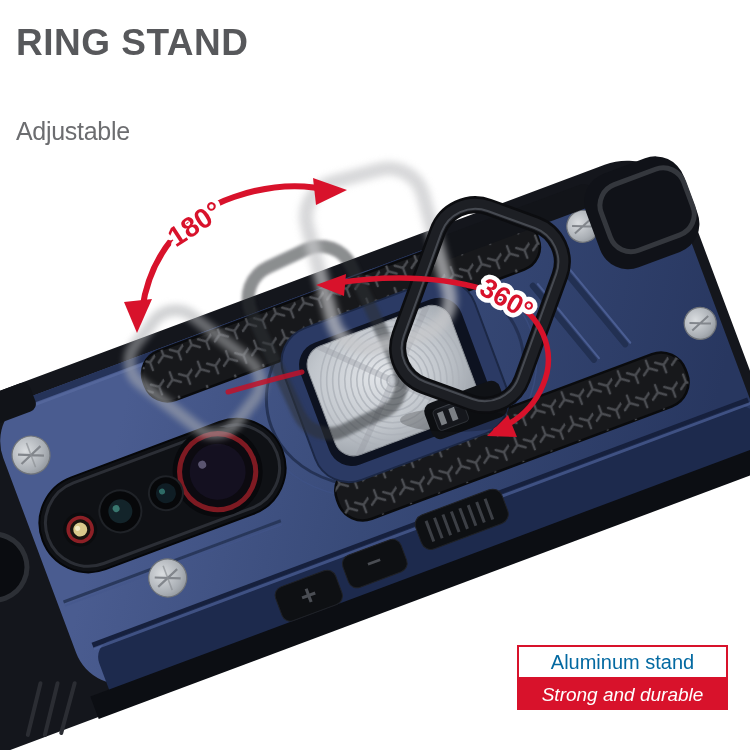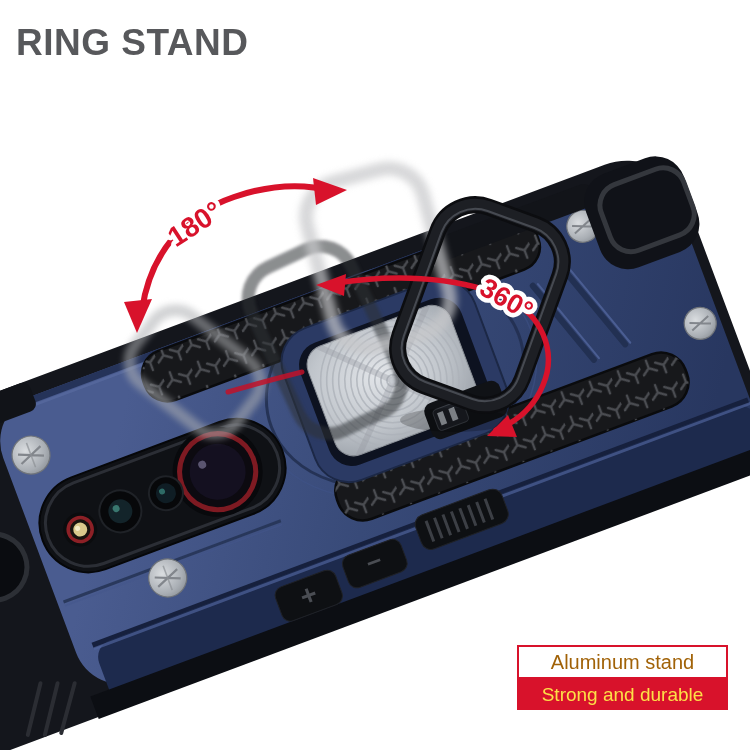--- a/index.html
+++ b/index.html
@@ -3,35 +3,35 @@
 <meta charset="utf-8">
 <style>
   html,body{margin:0;padding:0;background:#fff;}
   .stage{position:relative;width:750px;height:750px;background:#ffffff;overflow:hidden;
          font-family:"Liberation Sans",sans-serif;}
   .header{position:absolute;left:16px;top:22px;}
   .title{font-size:37px;font-weight:700;line-height:1.14;color:#57585b;letter-spacing:.5px;white-space:pre-line;}
   .subtitle{font-size:25px;font-weight:400;line-height:1.28;color:#6c6d70;margin-top:9px;letter-spacing:-0.3px;white-space:pre-line;}
   .scene{position:absolute;left:0;top:0;width:750px;height:750px;}
   .badges{position:absolute;left:517px;top:645px;width:211px;}
-  .badge-outline{box-sizing:border-box;height:34px;border:2px solid #d8122b;background:#ffffff;color:#a16207;
+  .badge-outline{box-sizing:border-box;height:34px;border:2px solid #d8122b;background:#ffffff;color:#0369a1;
          font-size:20px;display:flex;align-items:center;justify-content:center;}
-  .badge-solid{box-sizing:border-box;height:31px;background:#d8122b;color:#fde047;
-         font-size:19px;display:flex;align-items:center;justify-content:center;}
+  .badge-solid{box-sizing:border-box;height:31px;background:#d8122b;color:#ffffff;
+         font-size:19px;display:flex;align-items:center;justify-content:center;font-style:italic;}
   svg text{font-family:"Liberation Sans",sans-serif;}
 </style>
 </head>
 <body>
 
 <div class="stage">
 
   <div class="header">
     <div class="title"><span>RING STAND</span><br>
       </div>
-    <div class="subtitle"><br>
+    <div class="subtitle"><span>Adjustable</span><br>
       </div>
   </div>
 
   <svg class="scene" viewBox="0 0 750 750">
     <defs>
       <linearGradient id="caseG" gradientUnits="userSpaceOnUse" x1="-200" y1="-150" x2="280" y2="170">
         <stop offset="0" stop-color="#4a5c90"></stop>
         <stop offset="0.45" stop-color="#384a78"></stop>
         <stop offset="1" stop-color="#283760"></stop>
       </linearGradient>

